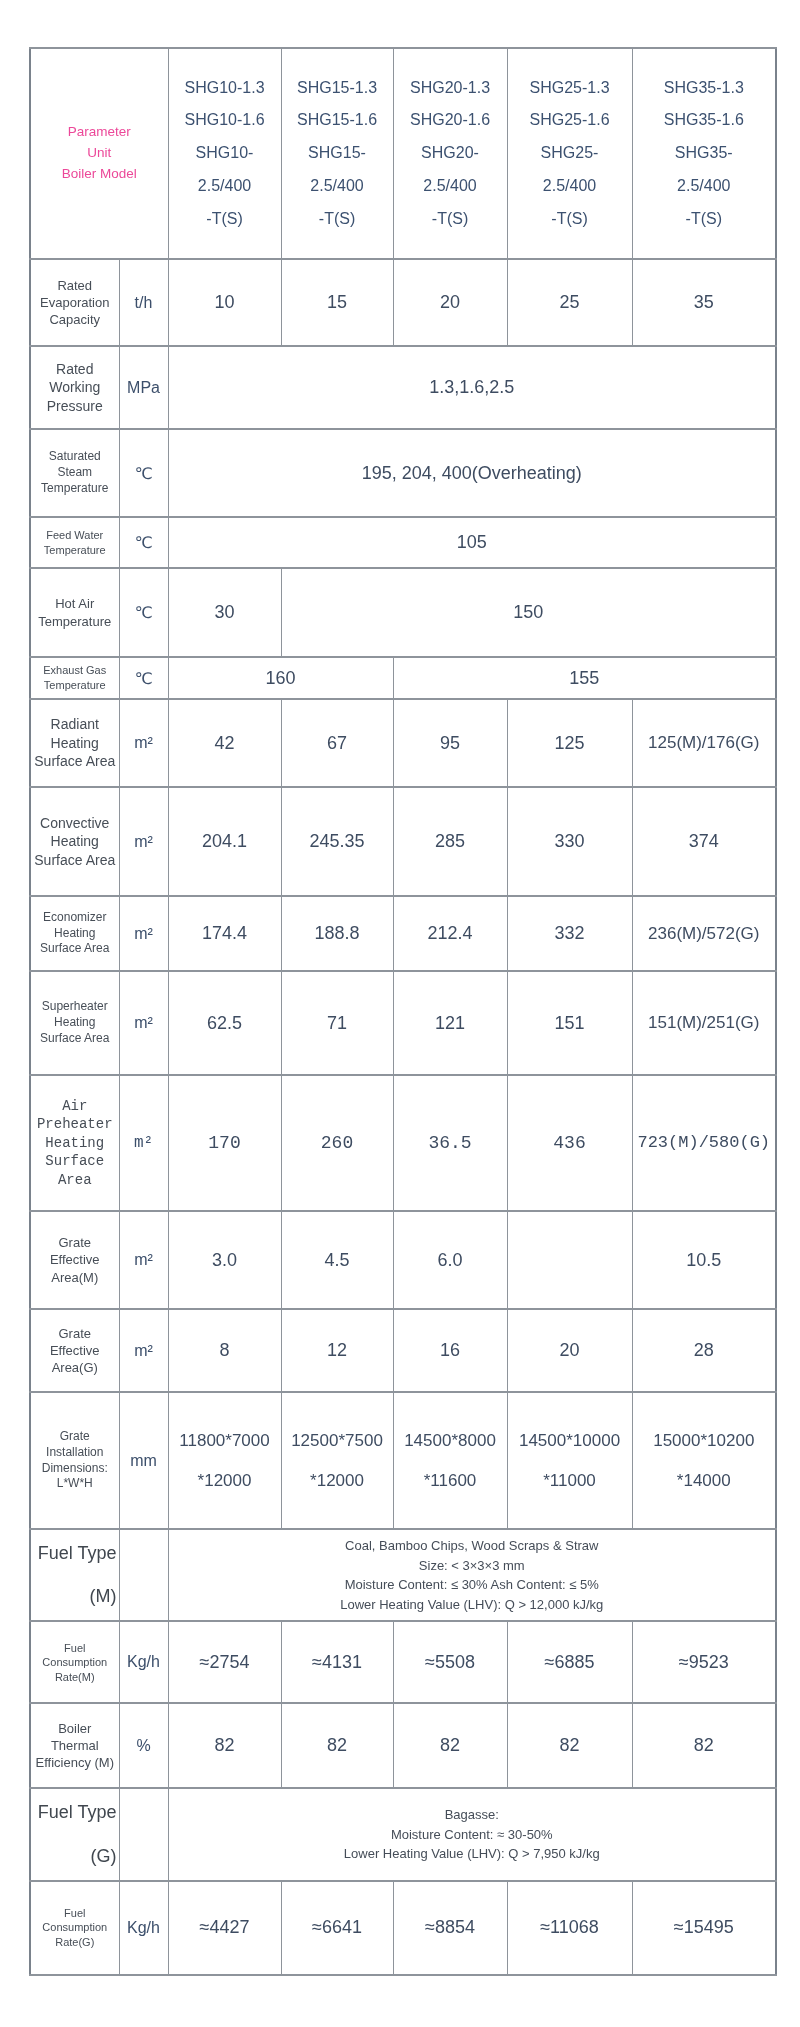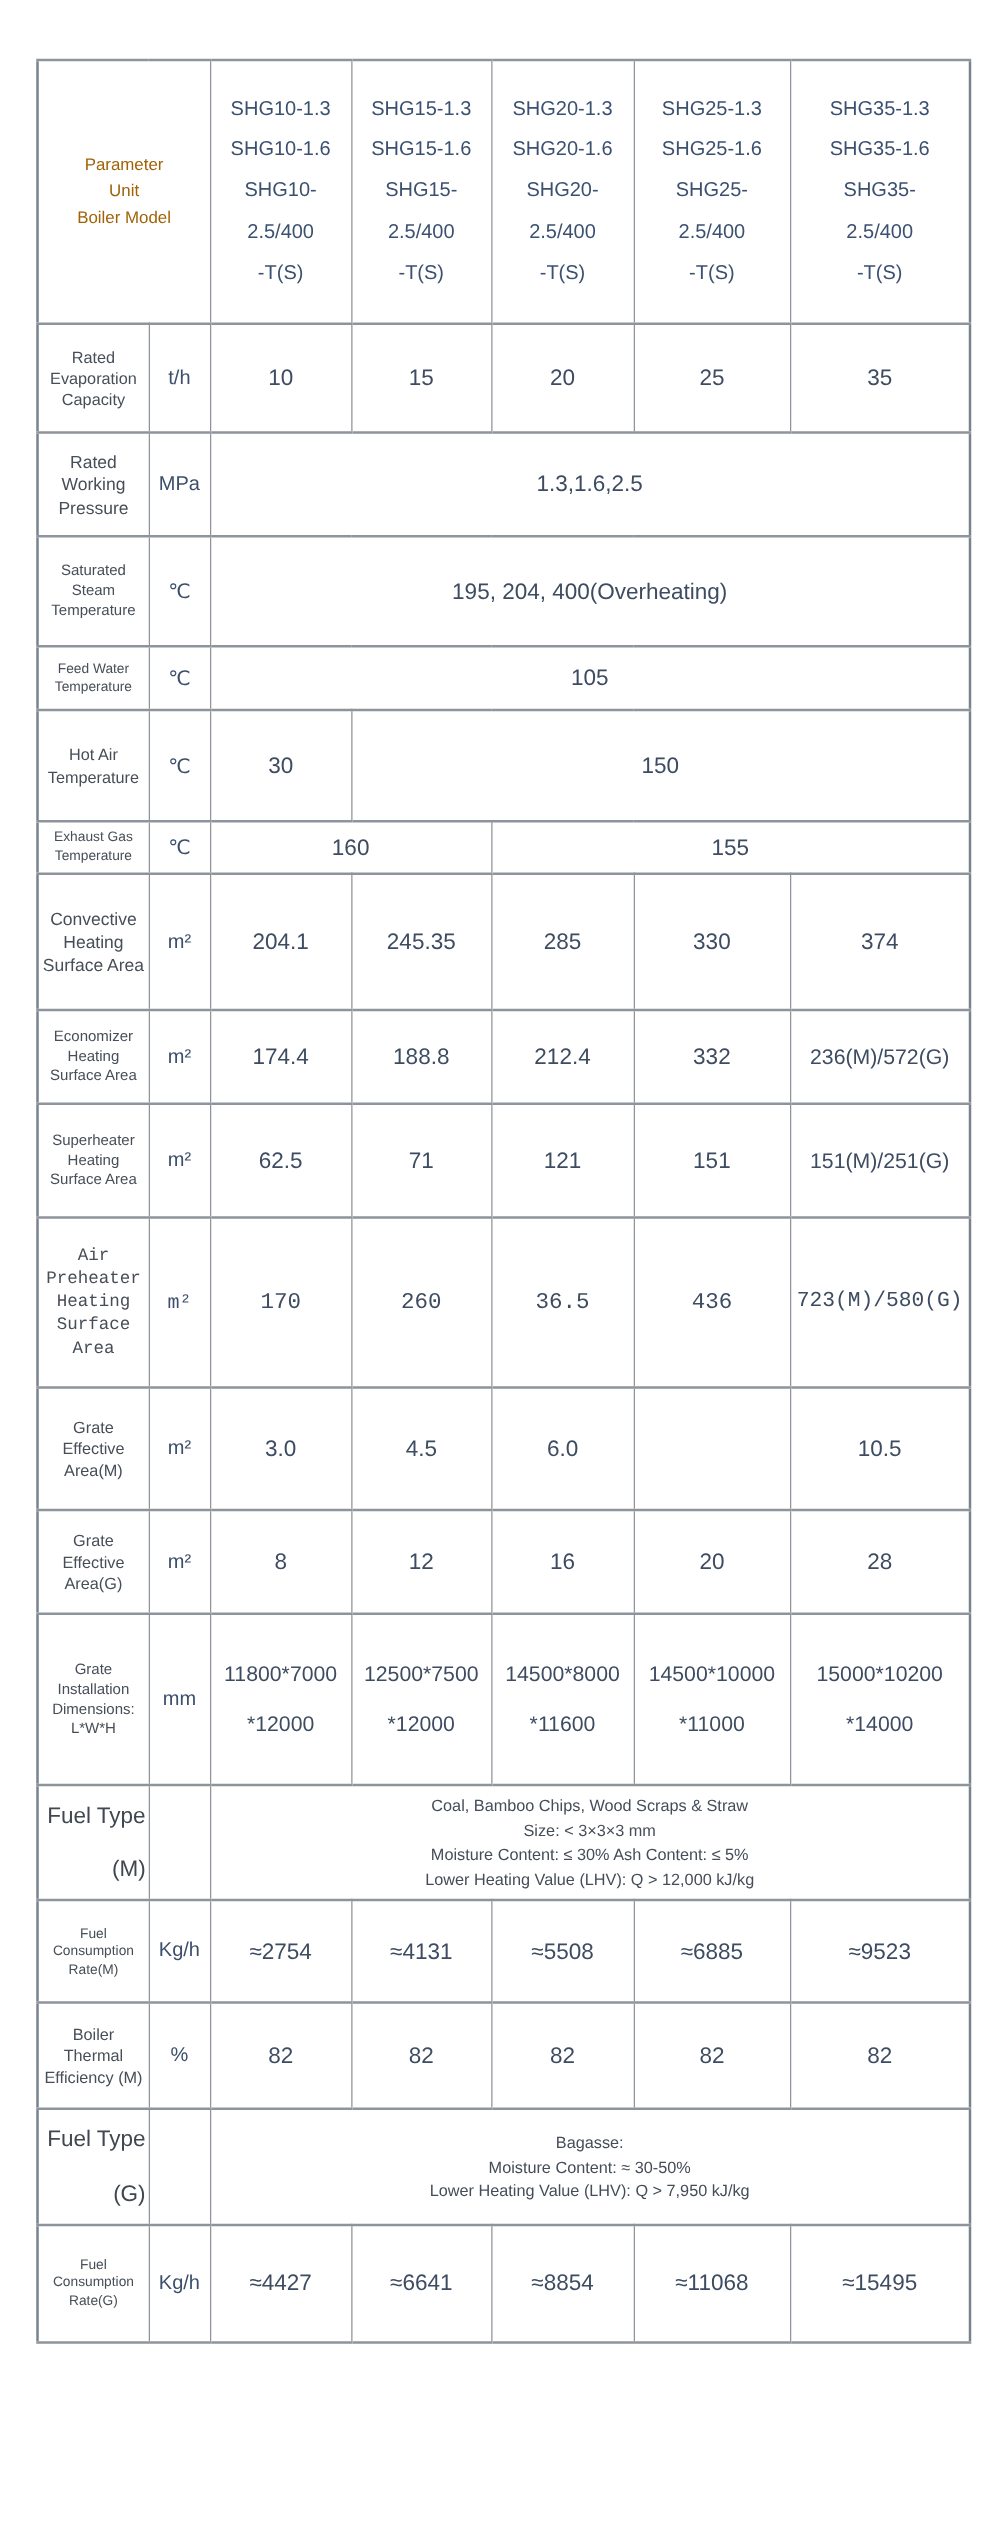--- a/index.html
+++ b/index.html
@@ -8,21 +8,21 @@
     position:absolute;left:29px;top:47px;width:747px;
     border-collapse:collapse;table-layout:fixed;background:#fff;
     border:2px solid #7a828c;
   }
   .spec th,.spec td{
     border:1px solid #8e949b;
     border-top-width:2px;border-bottom-width:2px;
     text-align:center;vertical-align:middle;
     padding:2px;overflow:hidden;font-weight:normal;
   }
-  th.corner{font-size:13.5px;color:#a16207;line-height:1.55;}
+  th.corner{font-size:13.5px;color:#ec4899;line-height:1.55;}
   th.model{font-size:16px;color:#3c5170;line-height:2.05;}
   td.label{font-size:13px;color:#474e57;line-height:1.32;}
   td.label.s11{font-size:11px;}
   td.label.s12{font-size:12px;}
   td.label.s14{font-size:14px;}
   td.label.fuel-label{font-size:18px;line-height:2.4;color:#40474f;text-align:right;}
   td.unit{font-size:16px;color:#3c4f6b;}
   td.val{font-size:18px;color:#3e4c61;}
   td.val.tight{font-size:13px;line-height:1.5;color:#454d58;}
   td.val.roomy{font-size:17px;line-height:2.3;}
@@ -116,39 +116,48 @@
         <td class="unit">℃</td>
         <td class="val">30</td>
         <td class="val" colspan="4">150</td>
       </tr>
       <tr style="height: 42px;">
         <td class="label s11">Exhaust Gas Temperature</td>
         <td class="unit">℃</td>
         <td class="val" colspan="2">160</td>
         <td class="val" colspan="3">155</td>
       </tr>
+      <tr style="height: 88px;">
+        <td class="label s14">Radiant Heating Surface Area</td>
+        <td class="unit">m²</td>
+        <td class="val">42</td>
+        <td class="val">67</td>
+        <td class="val">95</td>
+        <td class="val">125</td>
+        <td class="val roomy">125(M)/176(G)</td>
+      </tr>
       <tr style="height: 109px;">
         <td class="label s14">Convective Heating Surface Area</td>
         <td class="unit">m²</td>
         <td class="val">204.1</td>
         <td class="val">245.35</td>
         <td class="val">285</td>
         <td class="val">330</td>
         <td class="val">374</td>
       </tr>
       <tr style="height: 75px;">
         <td class="label s12">Economizer Heating Surface Area</td>
         <td class="unit">m²</td>
         <td class="val">174.4</td>
         <td class="val">188.8</td>
         <td class="val">212.4</td>
         <td class="val">332</td>
         <td class="val roomy">236(M)/572(G)</td>
       </tr>
-      <tr style="height: 91px;">
+      <tr style="height: 104px;">
         <td class="label s12">Superheater Heating Surface Area</td>
         <td class="unit">m²</td>
         <td class="val">62.5</td>
         <td class="val">71</td>
         <td class="val">121</td>
         <td class="val">151</td>
         <td class="val roomy">151(M)/251(G)</td>
       </tr>
       <tr style="height: 136px; font-family: Liberation Mono, monospace;">
         <td class="label s14">Air Preheater Heating Surface Area</td>

